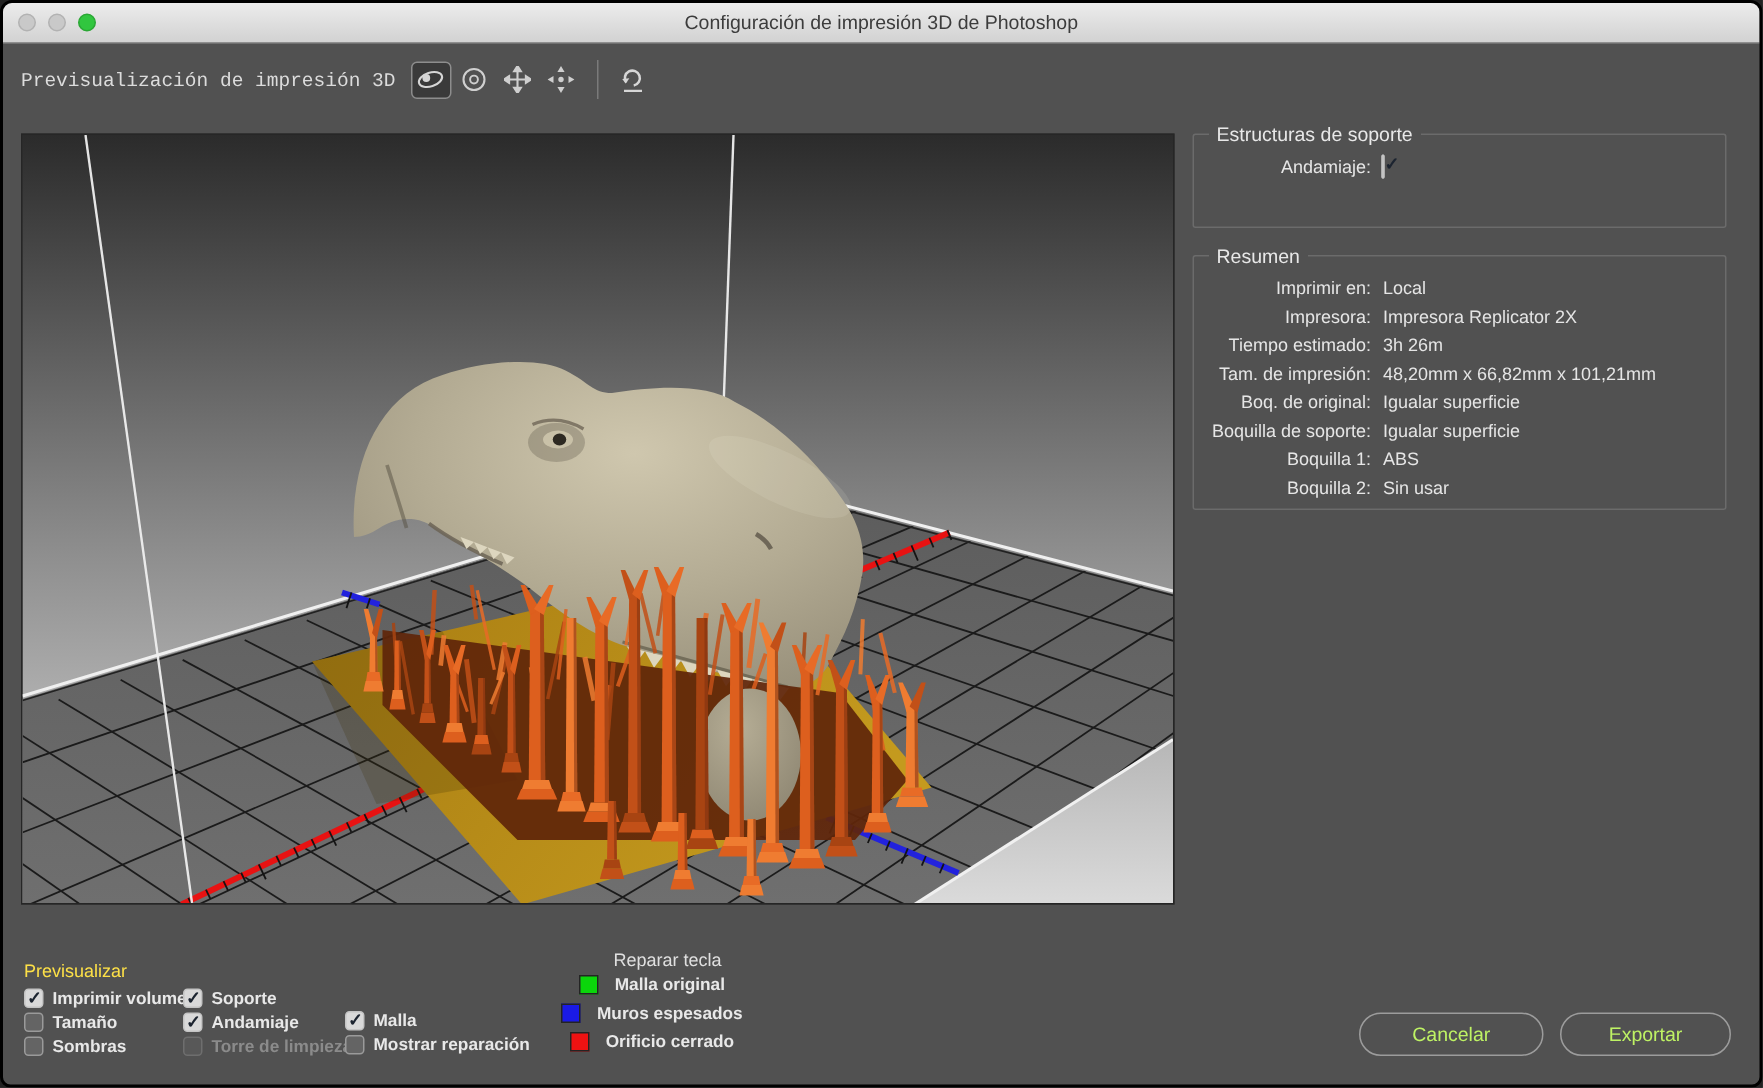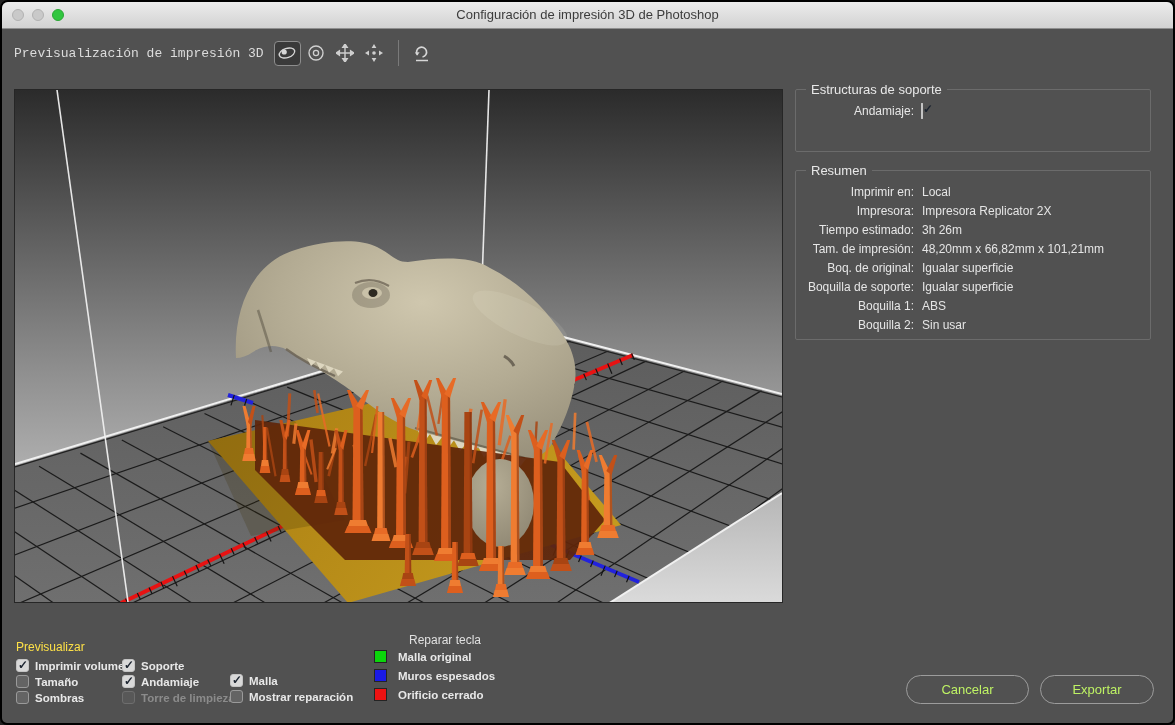--- a/index.html
+++ b/index.html
@@ -45,21 +45,21 @@
   .cb.disabled{background:#585858;border-color:#6e6e6e;cursor:default;}
   
   .preview-title{position:absolute;left:14px;top:638px;font-size:12px;color:#fde047;}
   .pv-col{position:absolute;top:657px;display:flex;flex-direction:column;gap:2px;}
   .pv-item{display:flex;align-items:center;height:13px;margin-bottom:1px;}
   .pv-item .pv-label{font-size:11.5px;font-weight:700;color:#e8e8e8;margin-left:6px;white-space:nowrap;}
   .pv-item.disabled .pv-label{color:#8b8b8b;}
   
   .repair-title{position:absolute;left:372px;top:631px;font-size:12px;color:#e0e0e0;margin-left:35px;}
   .rk-list{position:absolute;left:372px;top:648px;display:flex;flex-direction:column;gap:6px;}
-  .rk-item{display:flex;align-items:center;height:13px;}
+  .rk-item{display:flex;align-items:center;height:13px;justify-content:center;}
   .rk-swatch{width:13px;height:13px;border:1px solid #242424;box-sizing:border-box;}
   .rk-label{font-size:11.5px;font-weight:700;color:#e8e8e8;margin-left:11px;}
   
   .btn{position:absolute;top:673px;height:29px;border-radius:14.5px;border:1px solid #9c9c9c;
     background:transparent;color:#bef264;font-size:13px;font-family:"Liberation Sans",sans-serif;
     cursor:pointer;}
   .btn.cancel{right:144px;width:123px;}
   .btn.export{right:19px;width:114px;}
 </style>
 </head>

